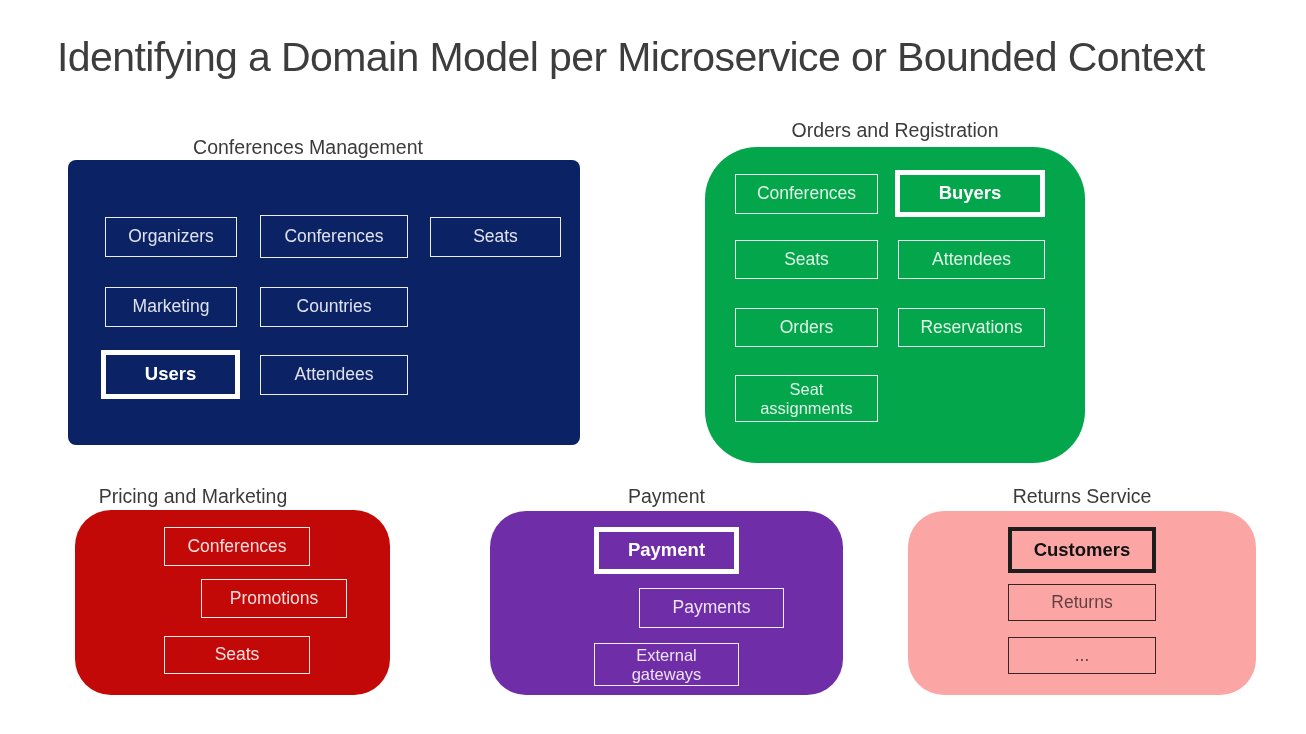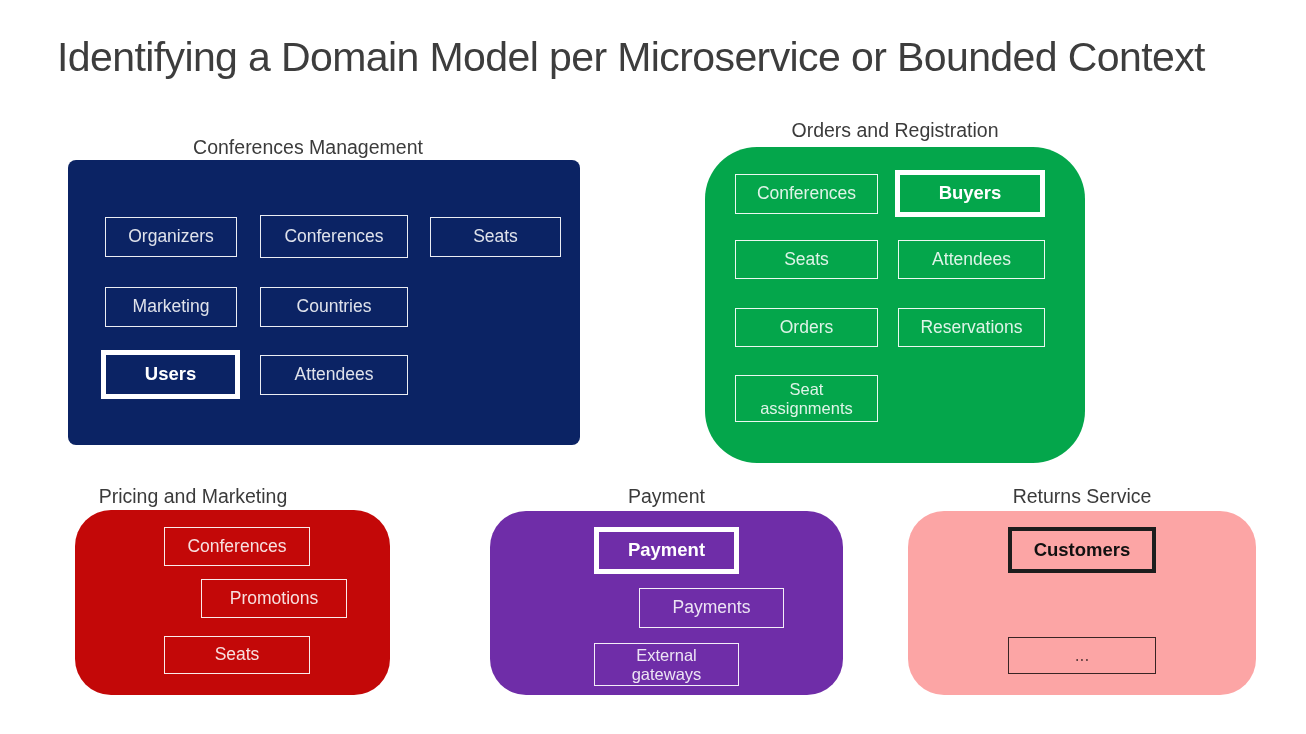--- a/index.html
+++ b/index.html
@@ -82,16 +82,17 @@
   <div class="context-label" style="left:490px; top:485px; width:353px;">Payment</div>
   <div class="context ctx-purple" style="background-color: rgb(111, 45, 168);">
     <div class="entity emph" style="left:104px; top:16px; width:145px; height:47px;">Payment</div>
     <div class="entity" style="left:104px; top:77px; width:145px; height:40px;margin-left:45px;">Payments</div>
     <div class="entity two-line" style="left:104px; top:132px; width:145px; height:43px; padding:0 28px;">External gateways</div>
   </div>
 
   <div class="context-label" style="left:908px; top:485px; width:348px;">Returns Service</div>
   <div class="context ctx-yellow" style="background-color: #fca5a5;">
     <div class="entity emph" style="left:100px; top:16px; width:148px; height:46px;">Customers</div>
+    <div class="entity" style="left:100px; top:73px; width:148px; height:37px;">Returns</div>
     <div class="entity" style="left:100px; top:126px; width:148px; height:37px;">...</div>
   </div>
 
 </div>
 
 </body></html>

